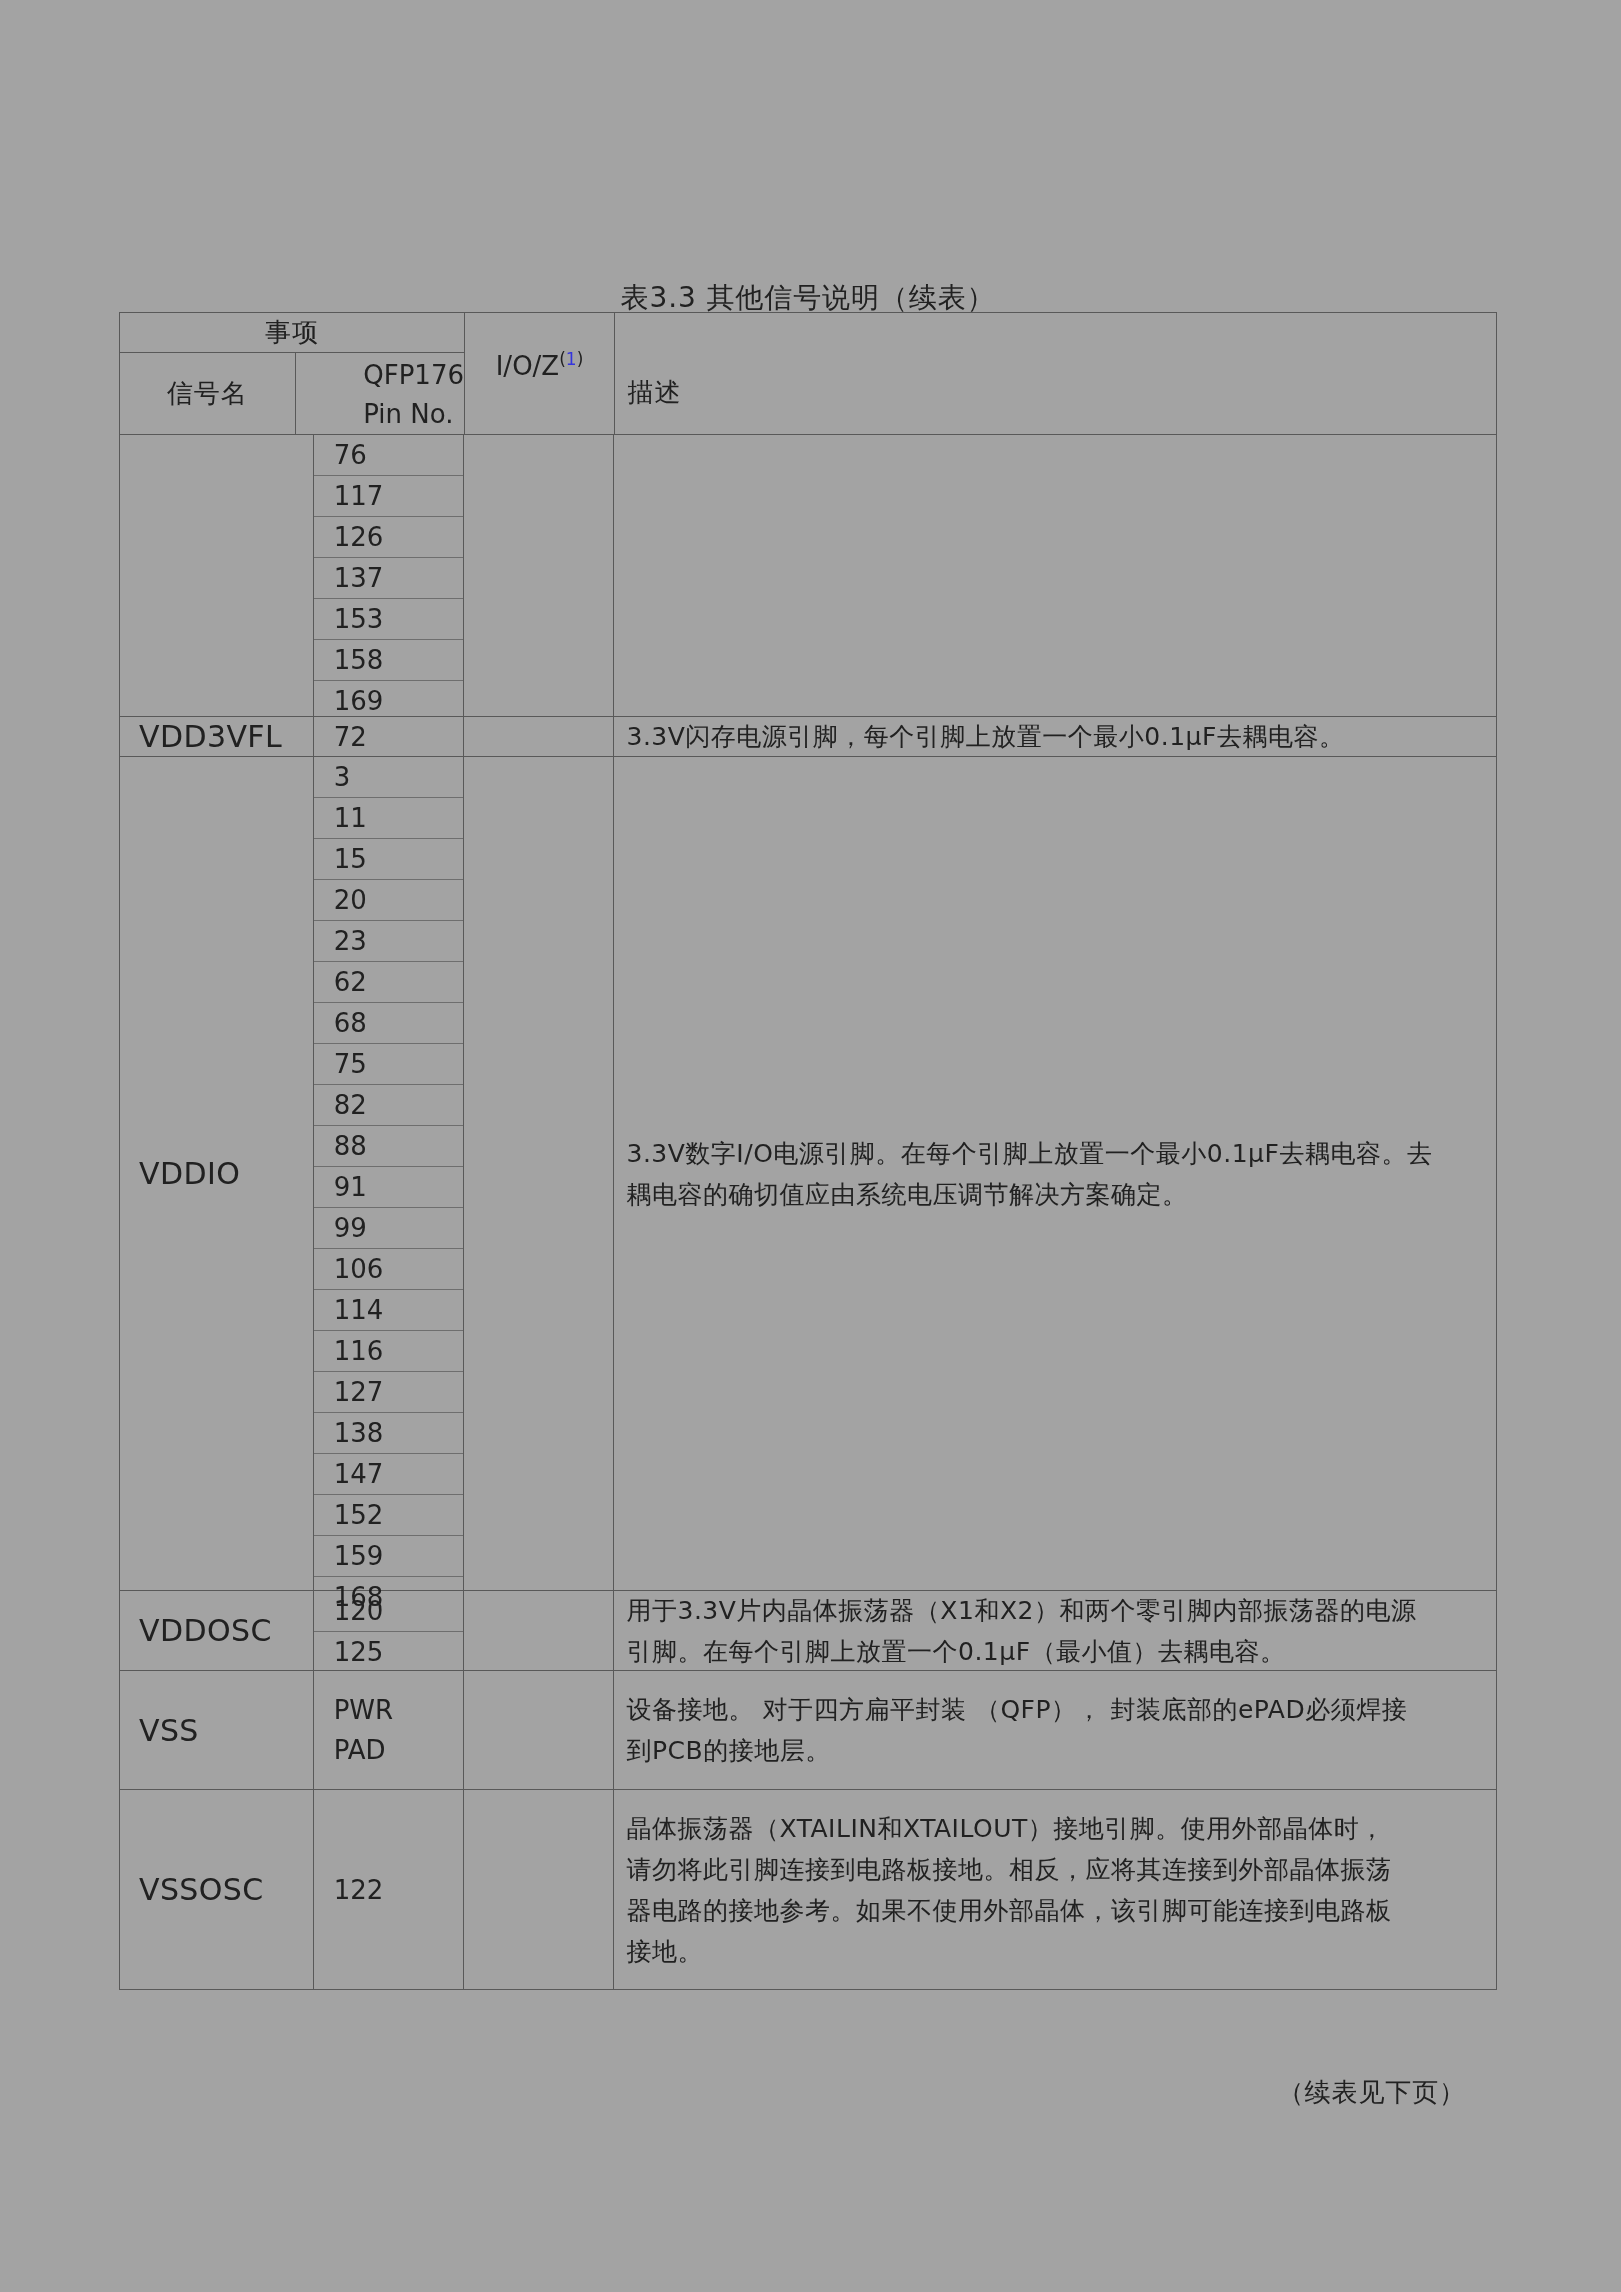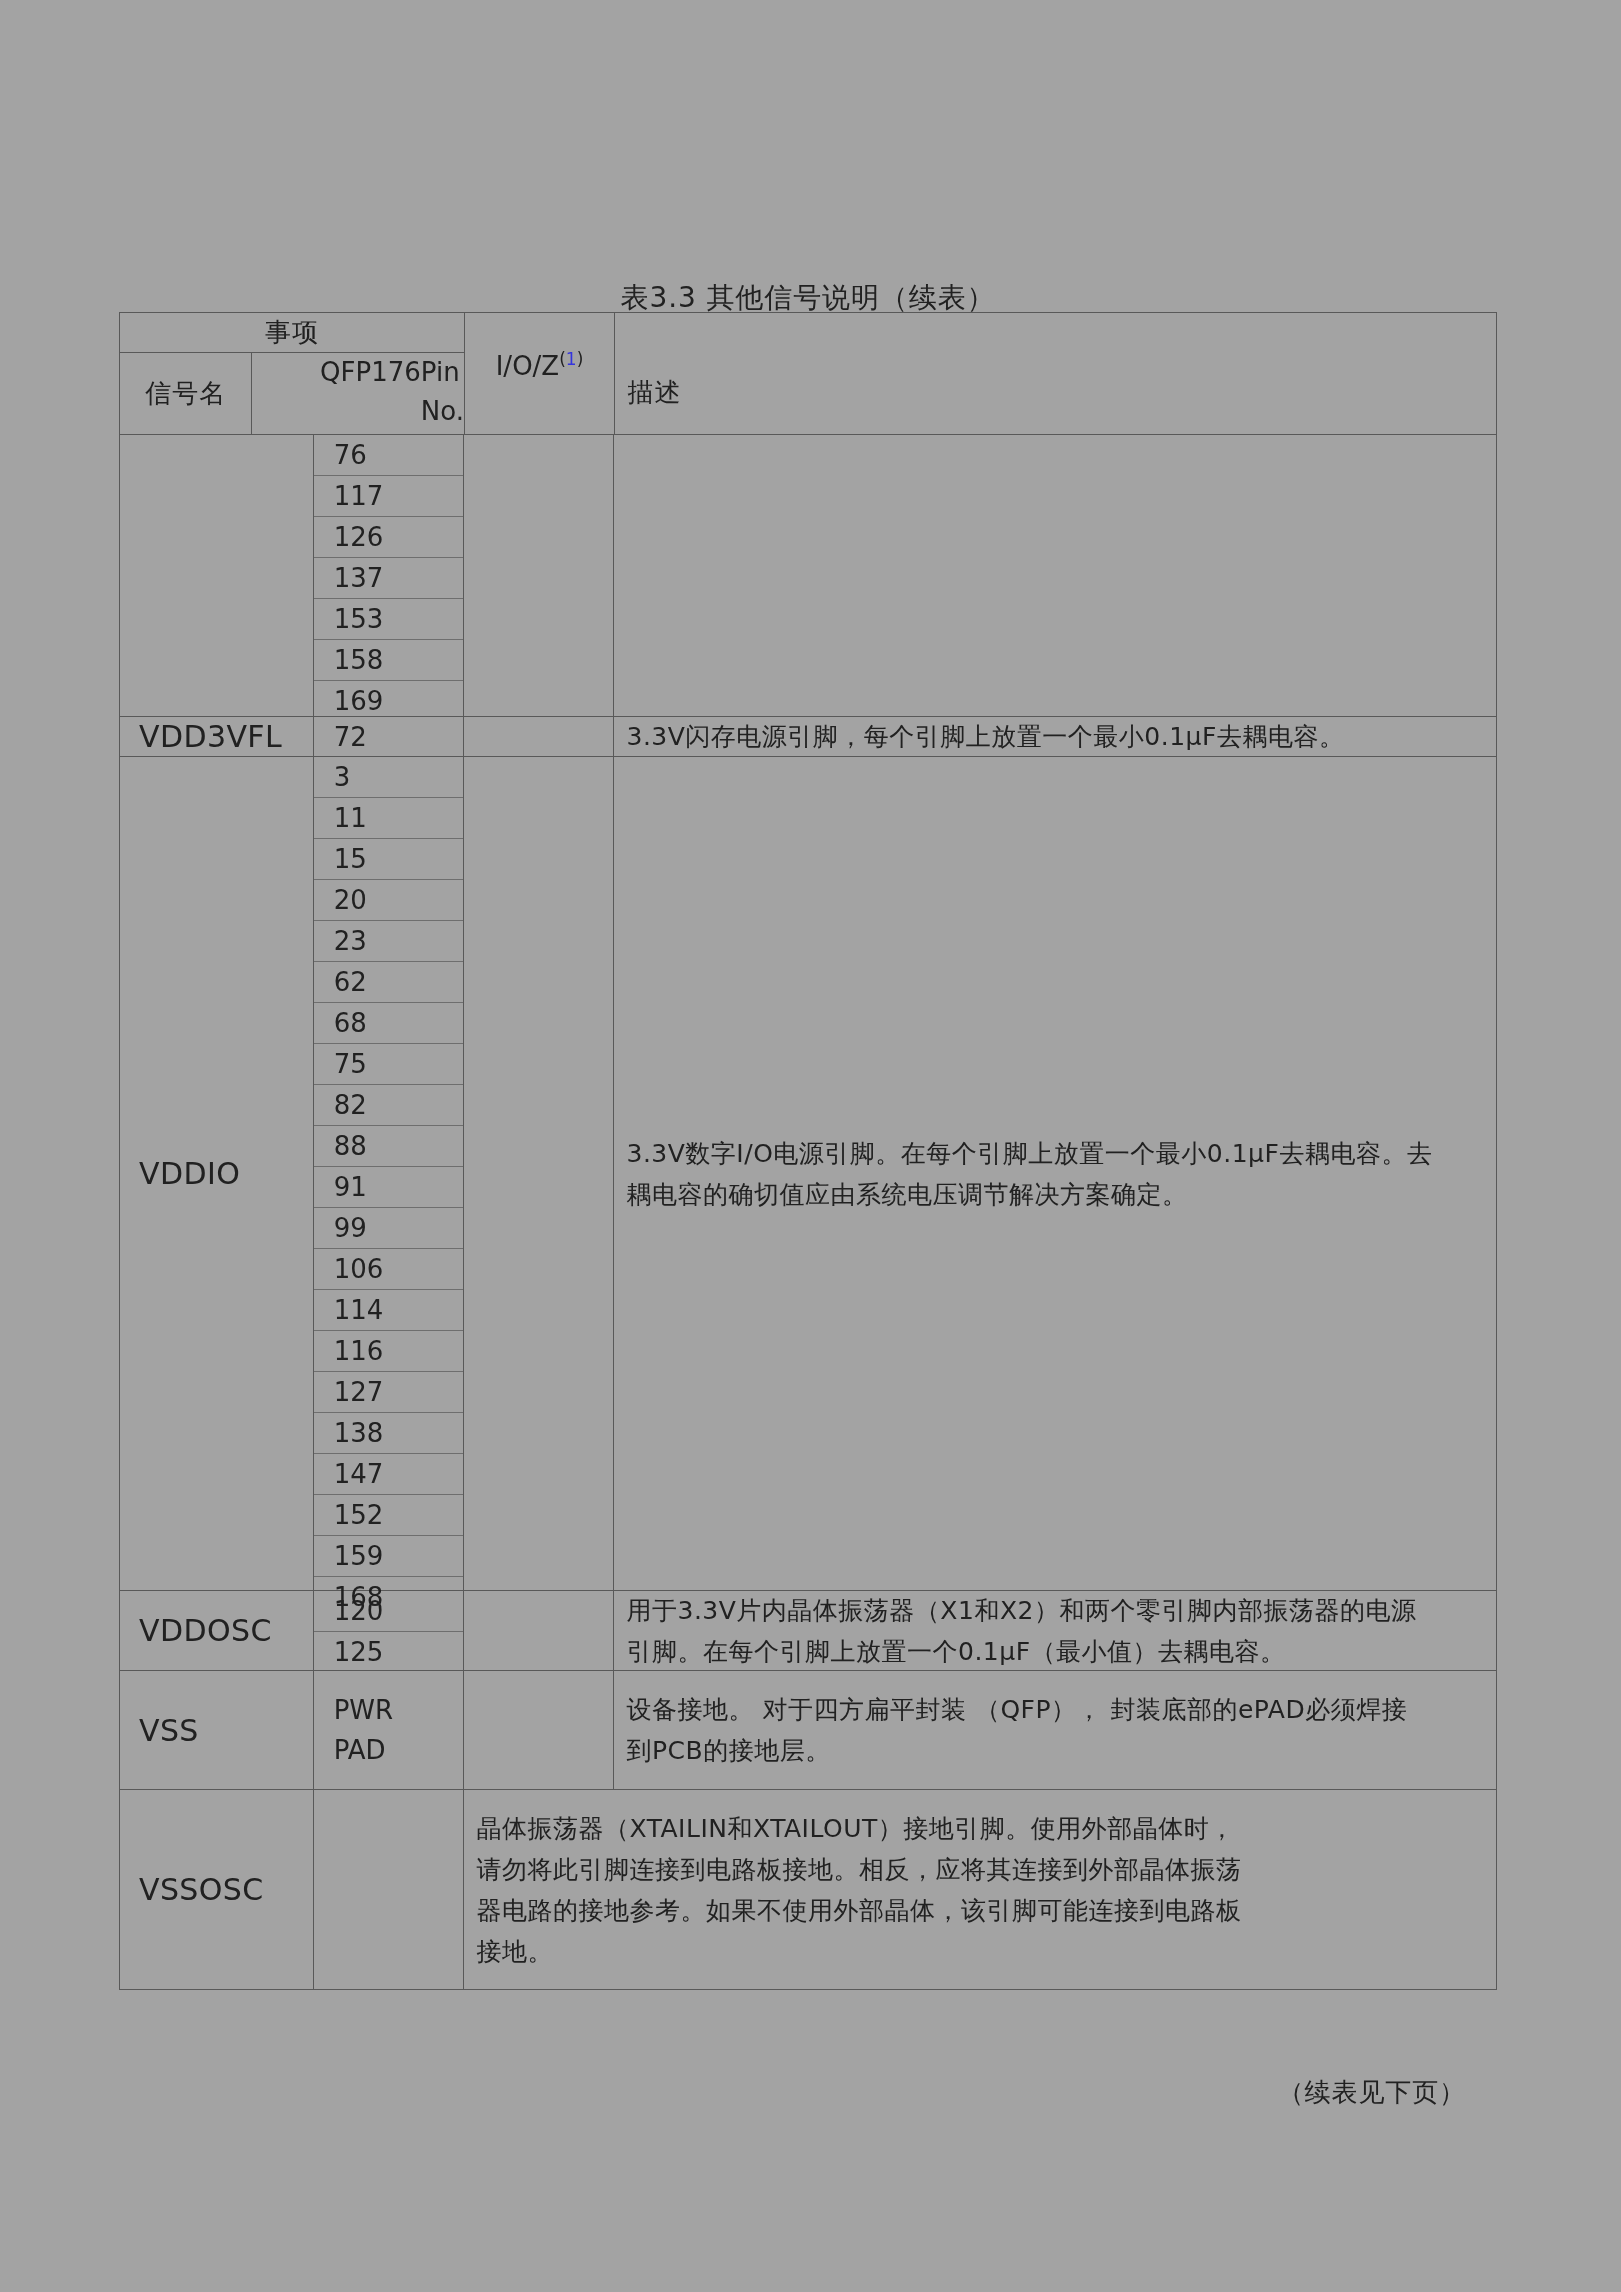--- a/index.html
+++ b/index.html
@@ -38,21 +38,21 @@
     display:flex;align-items:center;justify-content:center;
     font-size:26px;letter-spacing:0.9px;
   }
   .h-left-bottom{flex:1;display:flex;gap:48px;}
   .h-signal{
     width:194px;box-sizing:border-box;border-right:1.8px solid var(--bc);
     display:flex;align-items:center;justify-content:center;
     font-size:26px;letter-spacing:0.9px;
   }
   .h-pin{
-    flex:1;display:flex;justify-content:flex-end;
+    flex:1;display:flex;flex-direction:column;justify-content:flex-end;
     padding-left:19.7px;font-size:26px;line-height:39px;
   }
   .h-ioz{
     width:150px;box-sizing:border-box;border-right:1.8px solid var(--bc);
     display:flex;align-items:flex-start;justify-content:center;
     padding-top:38px;font-size:26px;
   }
   .h-ioz sup{font-size:17px;position:relative;top:-1.8px;letter-spacing:0;}
   .sup-num{color:#3434dd;}
   .h-desc{
@@ -180,20 +180,23 @@
           <div class="cell c-pins">
             <div class="pin">PWR
 PAD</div>
           </div>
           <div class="cell c-ioz"></div>
           <div class="cell c-desc">设备接地。 对于四方扁平封装 （QFP）， 封装底部的ePAD必须焊接
 到PCB的接地层。</div>
         </div>
         <div class="row" style="height: 200px;">
           <div class="cell c-sig">VSSOSC</div>
+          <div class="cell c-pins">
+            <div class="pin">122</div>
+          </div>
           <div class="cell c-ioz"></div>
           <div class="cell c-desc">晶体振荡器（XTAILIN和XTAILOUT）接地引脚。使用外部晶体时，
 请勿将此引脚连接到电路板接地。相反，应将其连接到外部晶体振荡
 器电路的接地参考。如果不使用外部晶体，该引脚可能连接到电路板
 接地。</div>
         </div>
       </div>
 
   </div>
 

